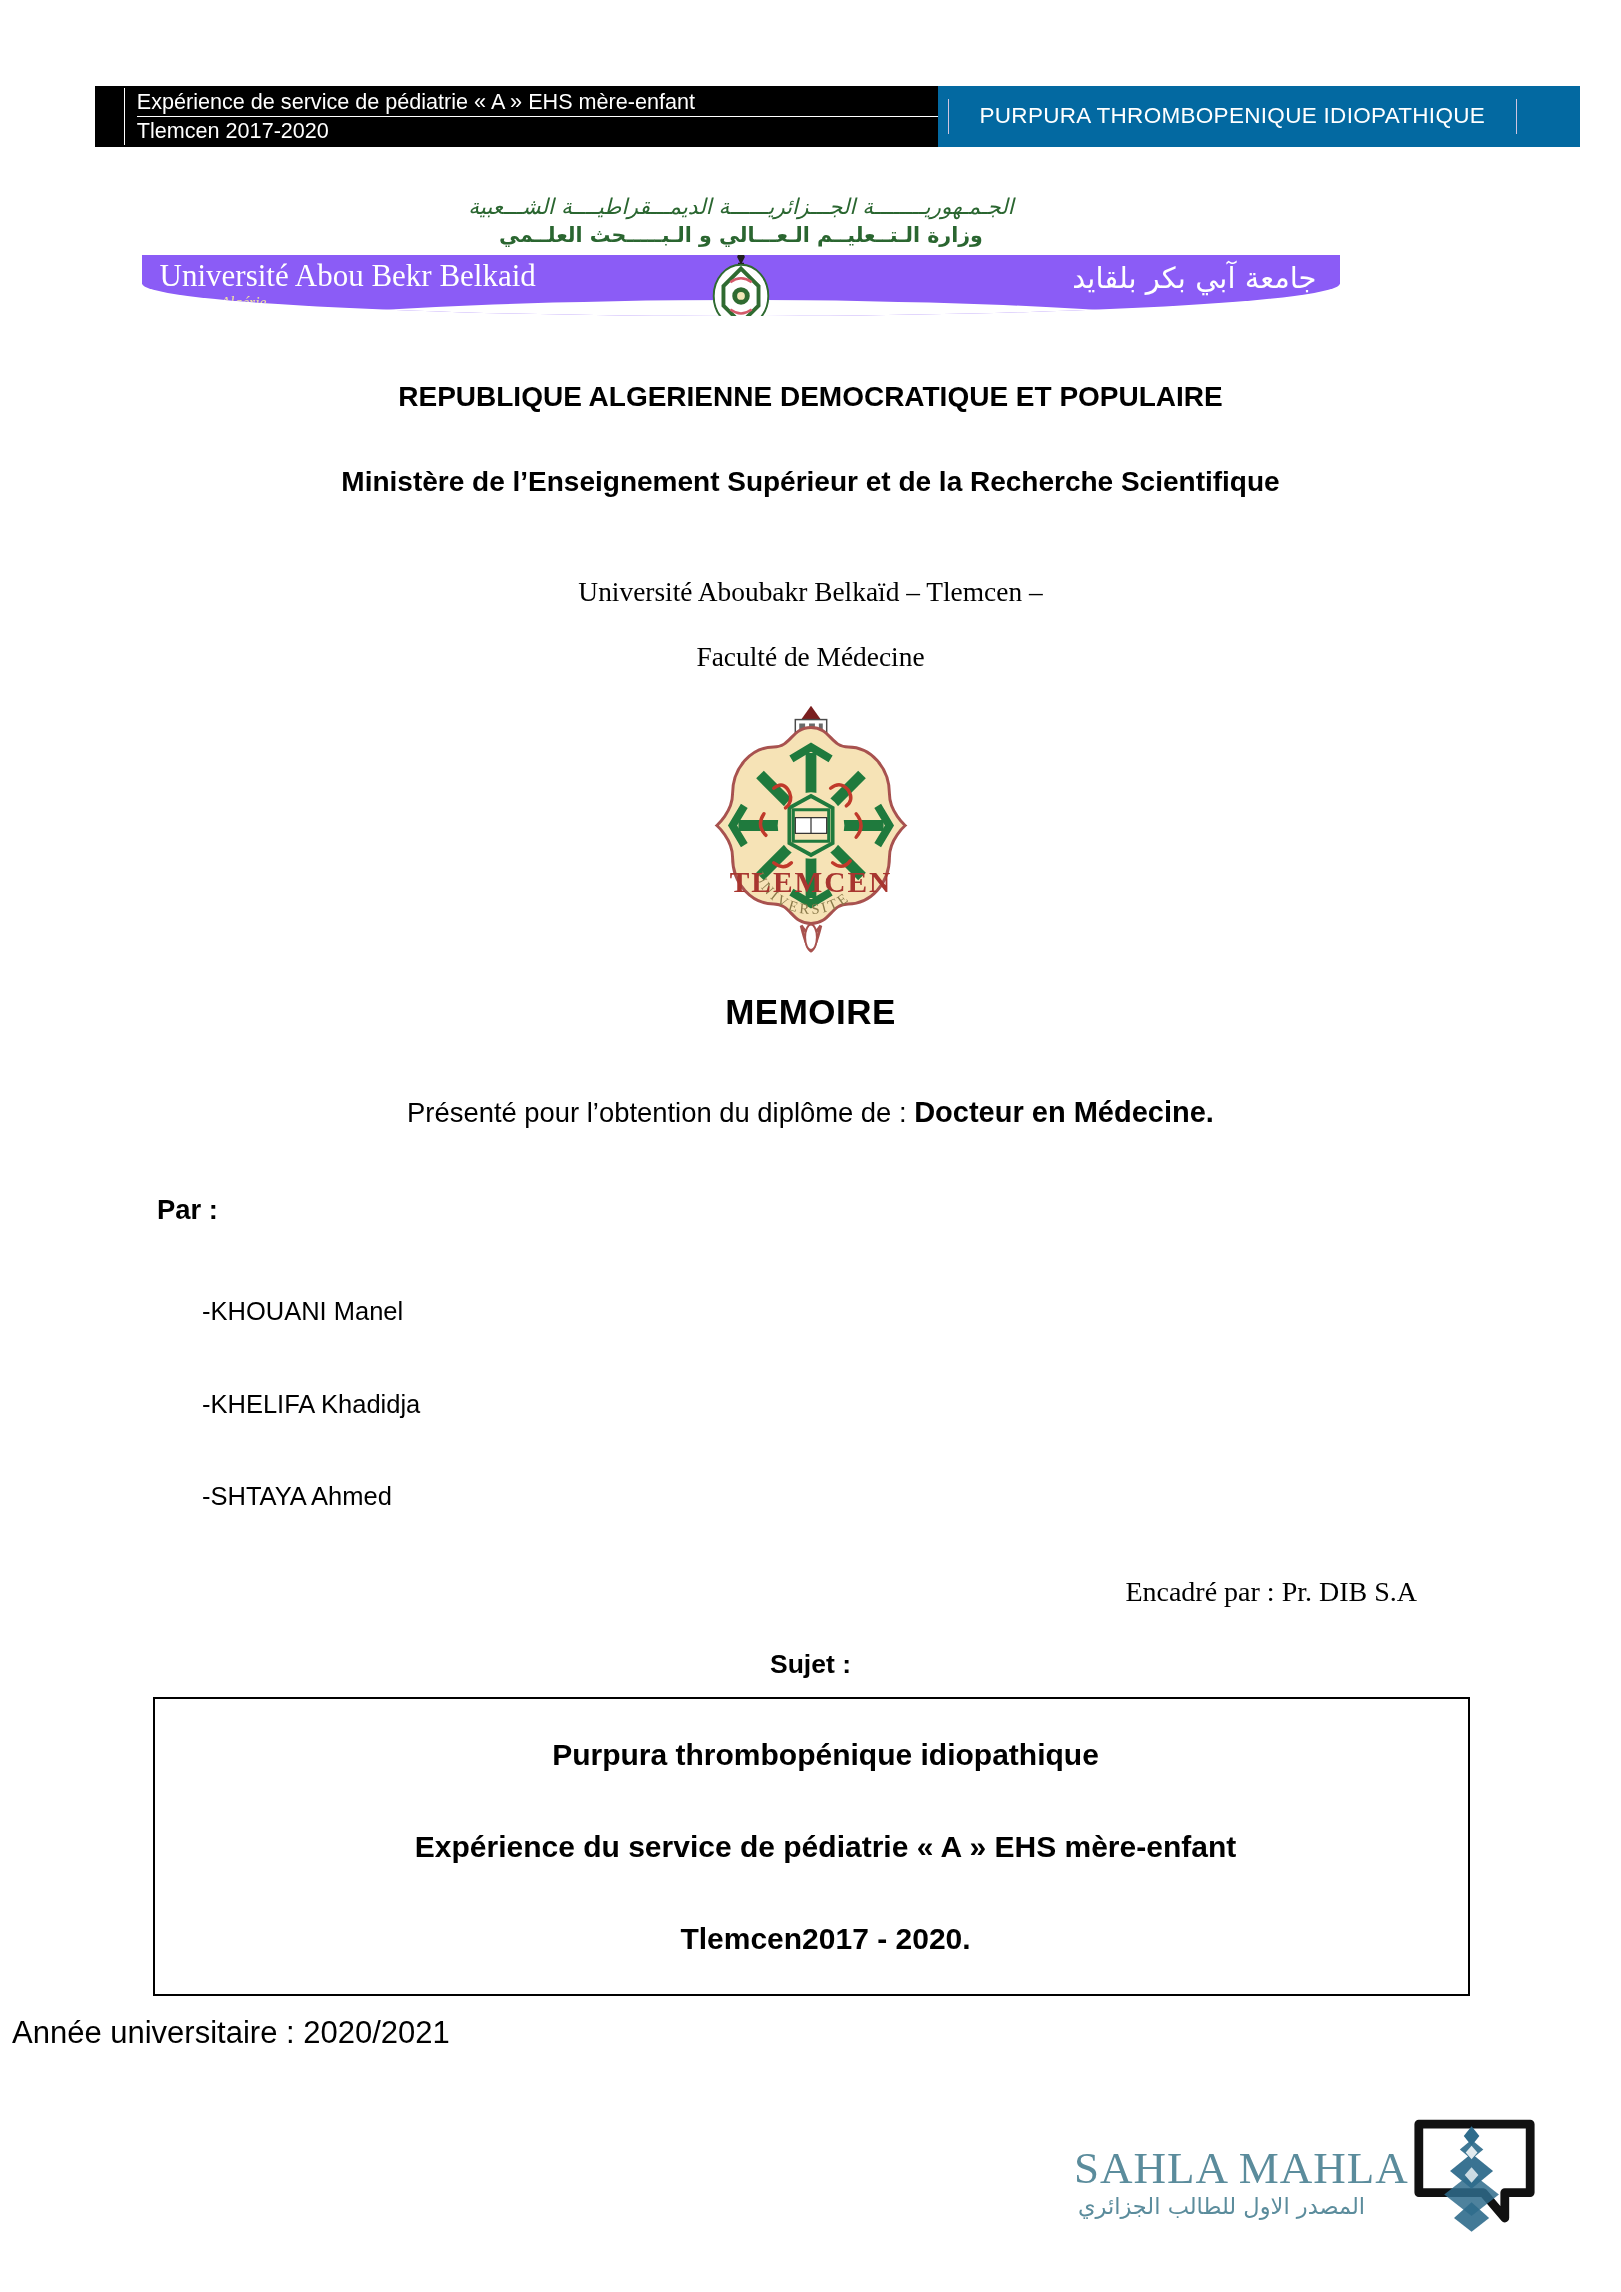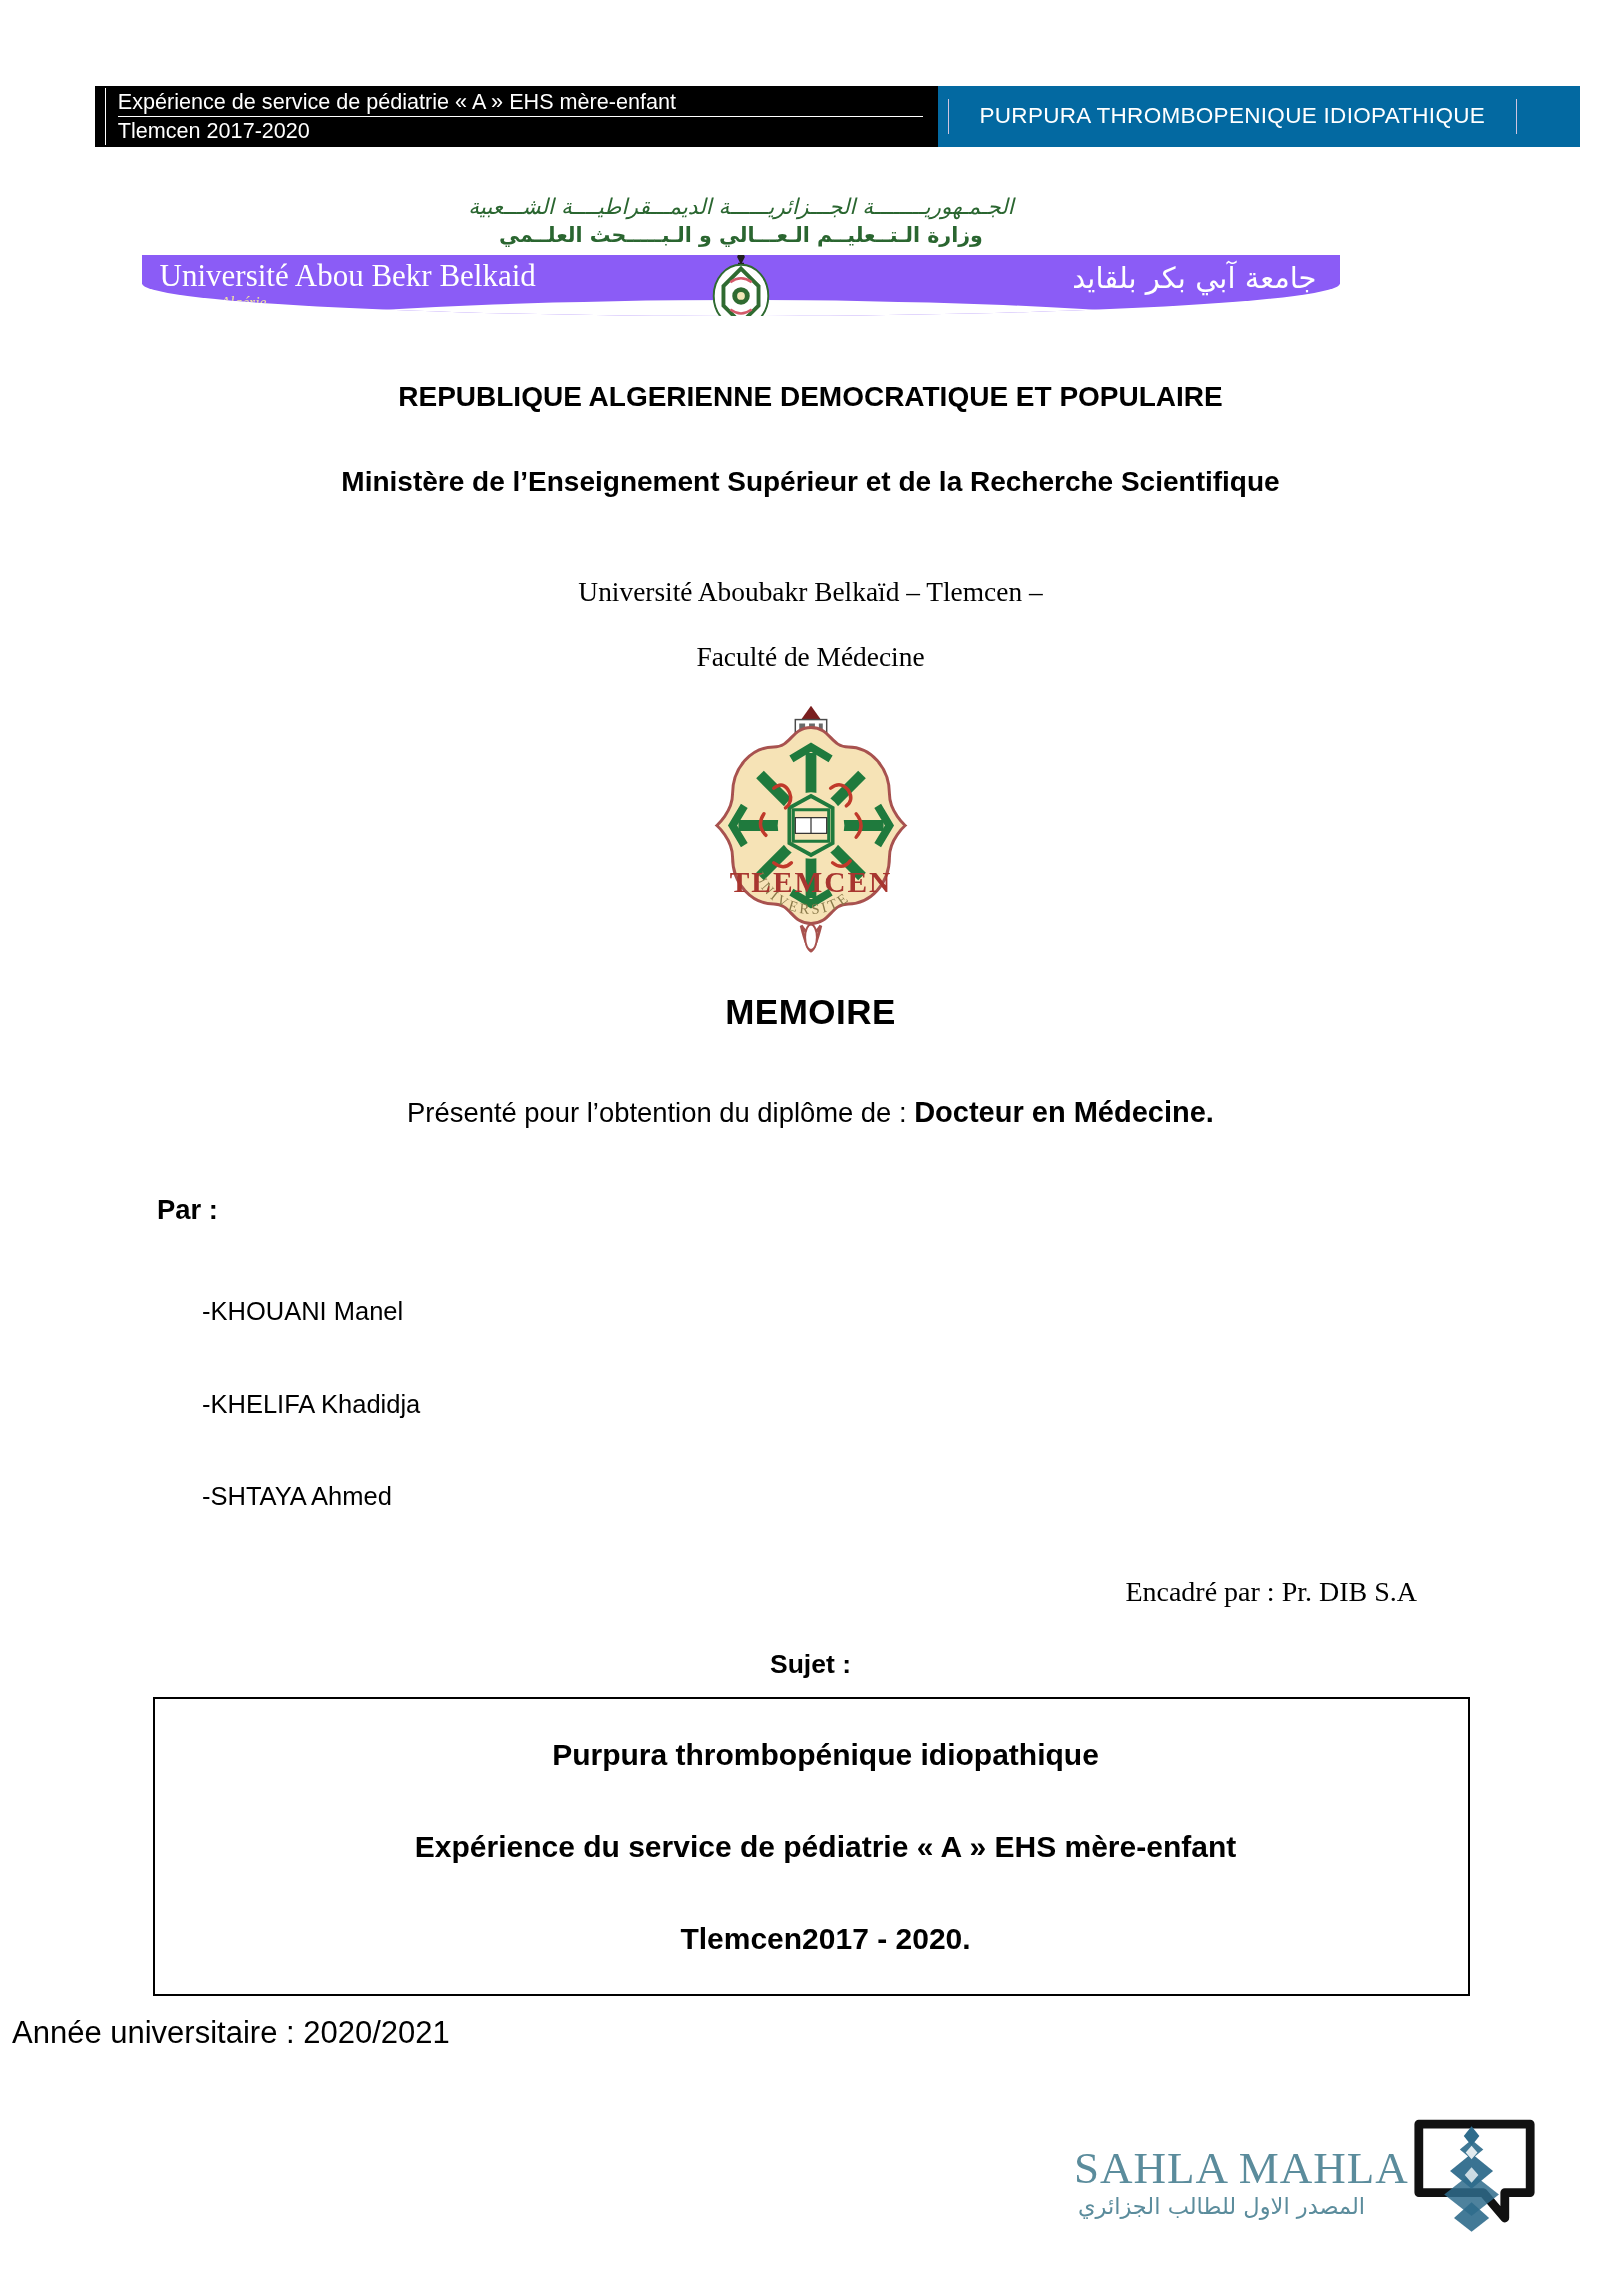--- a/index.html
+++ b/index.html
@@ -30,21 +30,21 @@
   .header-black {
     position: absolute;
     left: 95px;
     top: 0;
     width: 843px;
     height: 61px;
     background: #000000;
   }
   .header-black-inner {
     position: absolute;
-    left: 10px;
+    left: 29px;
     top: 2px;
     width: 818px;
     height: 57px;
     border-left: 1px solid #ffffff;
     padding-left: 11.8px;
     box-sizing: border-box;
   }
   .header-line {
     color: #ffffff;
     font-size: 21.6px;

